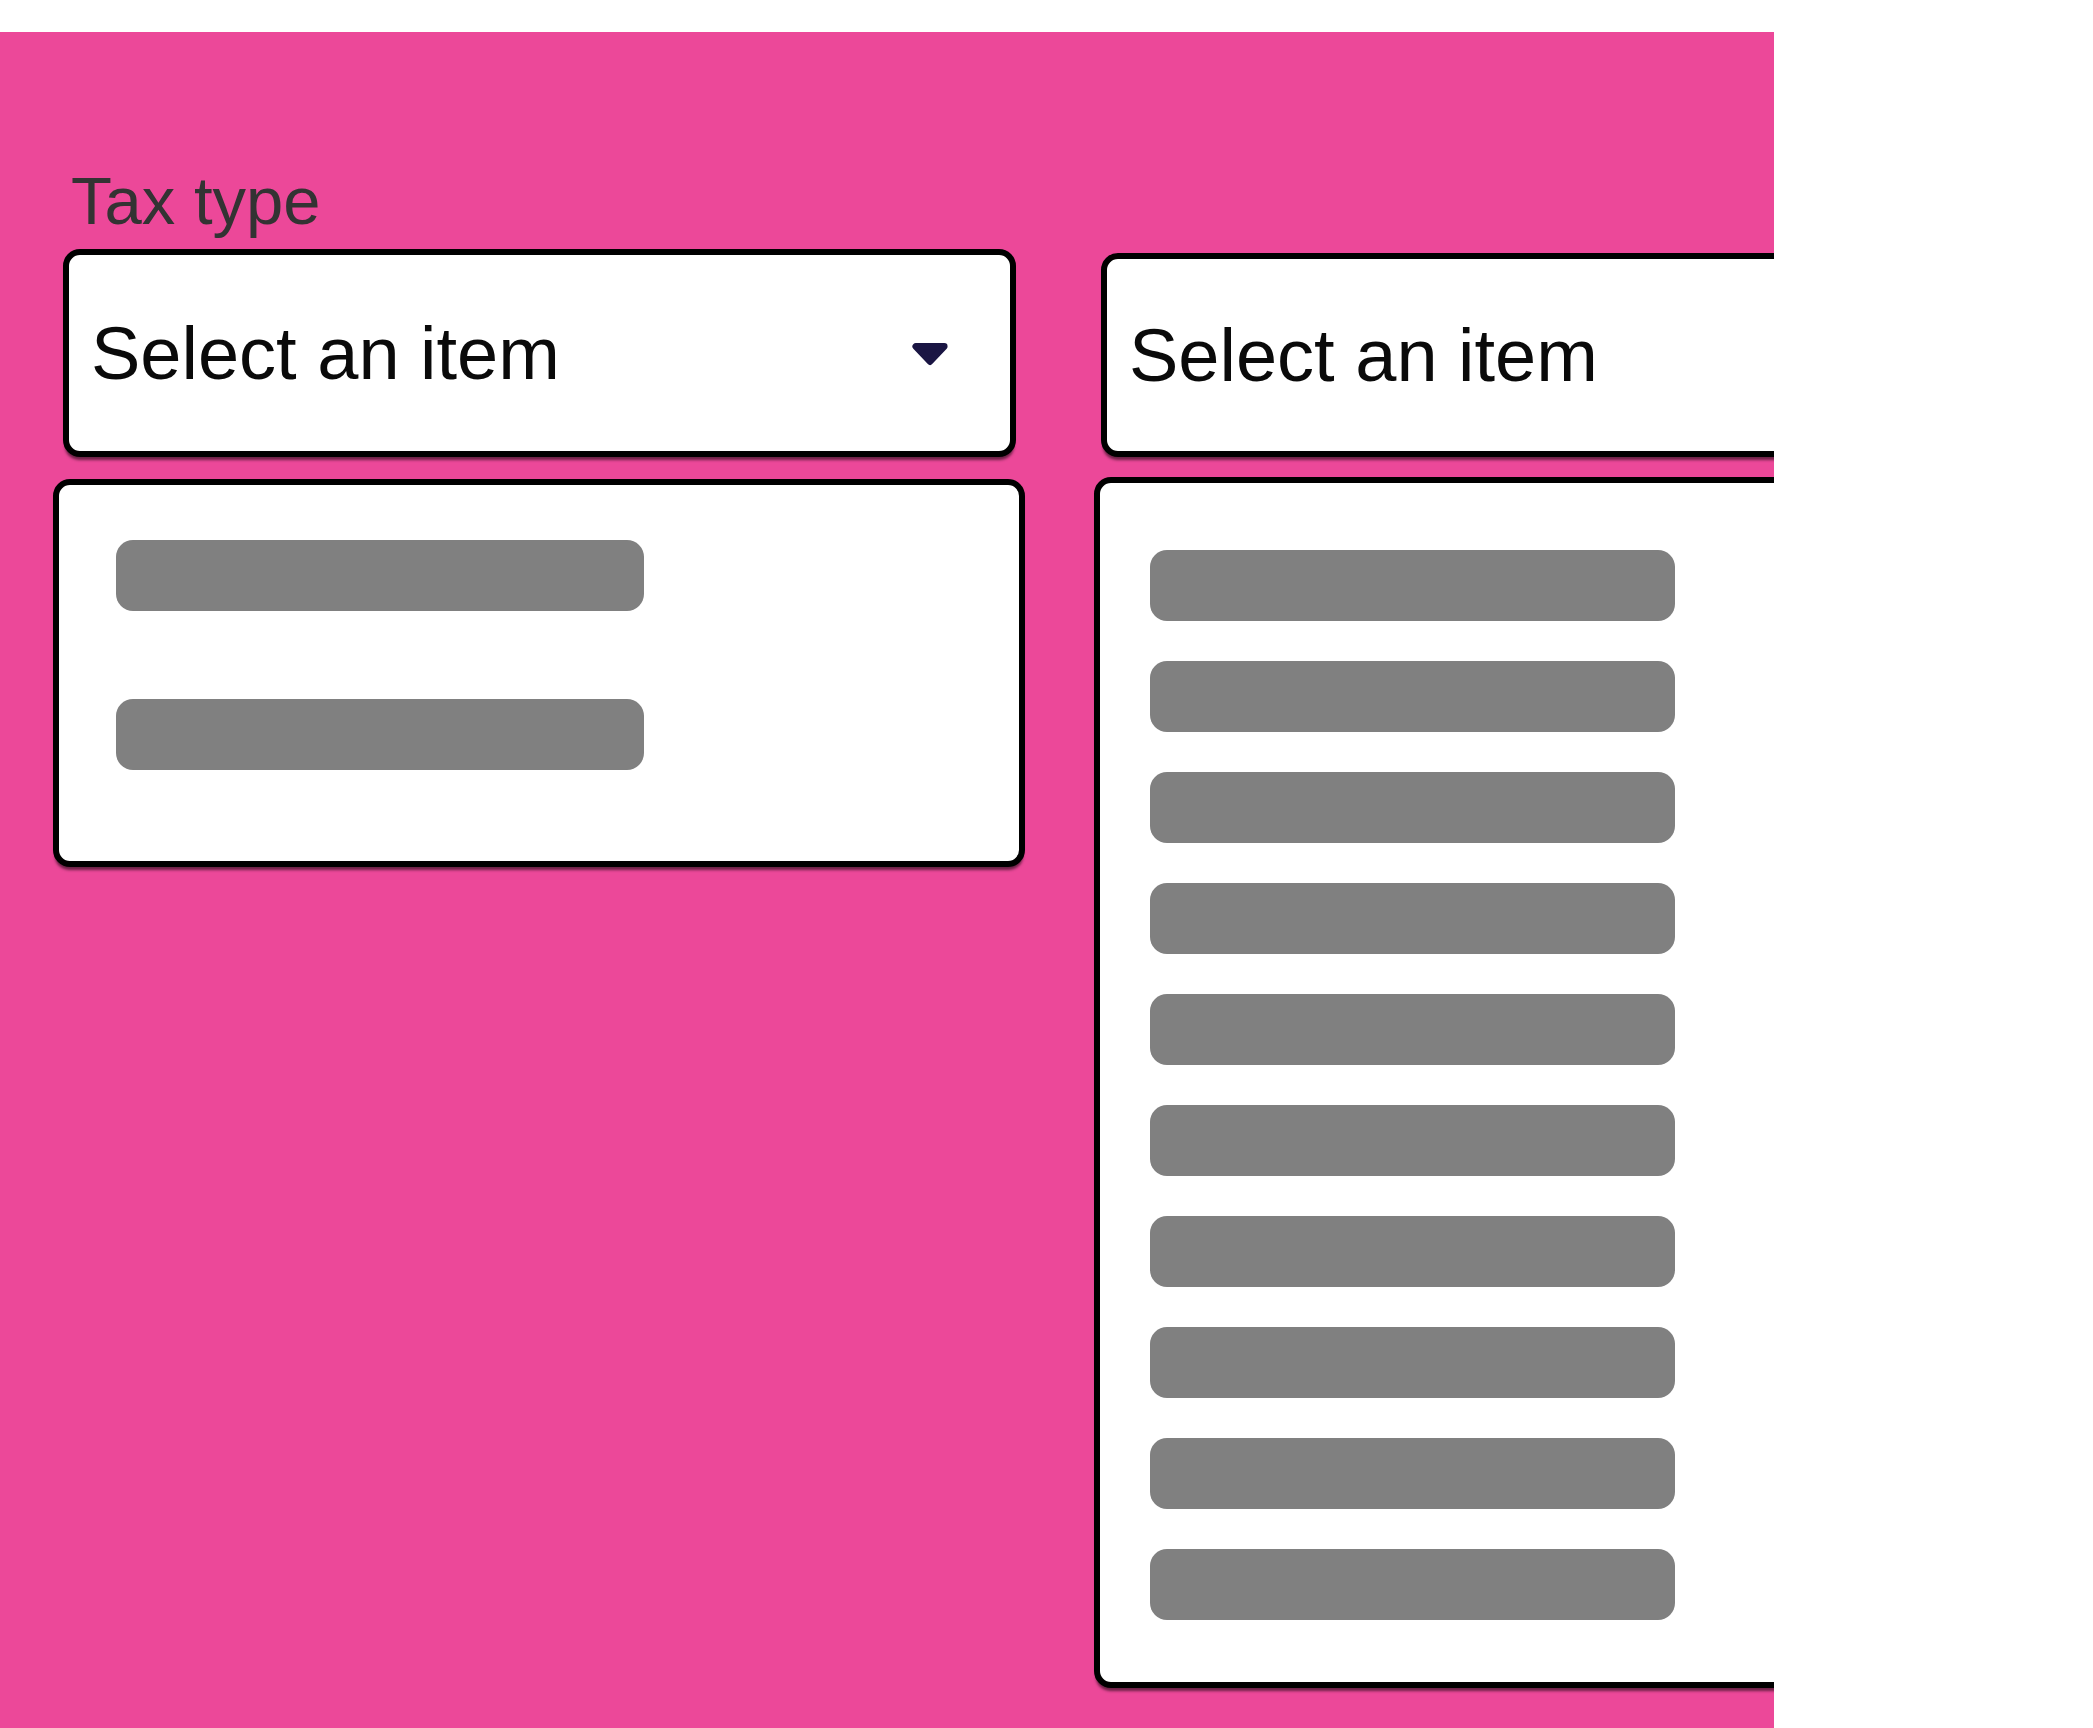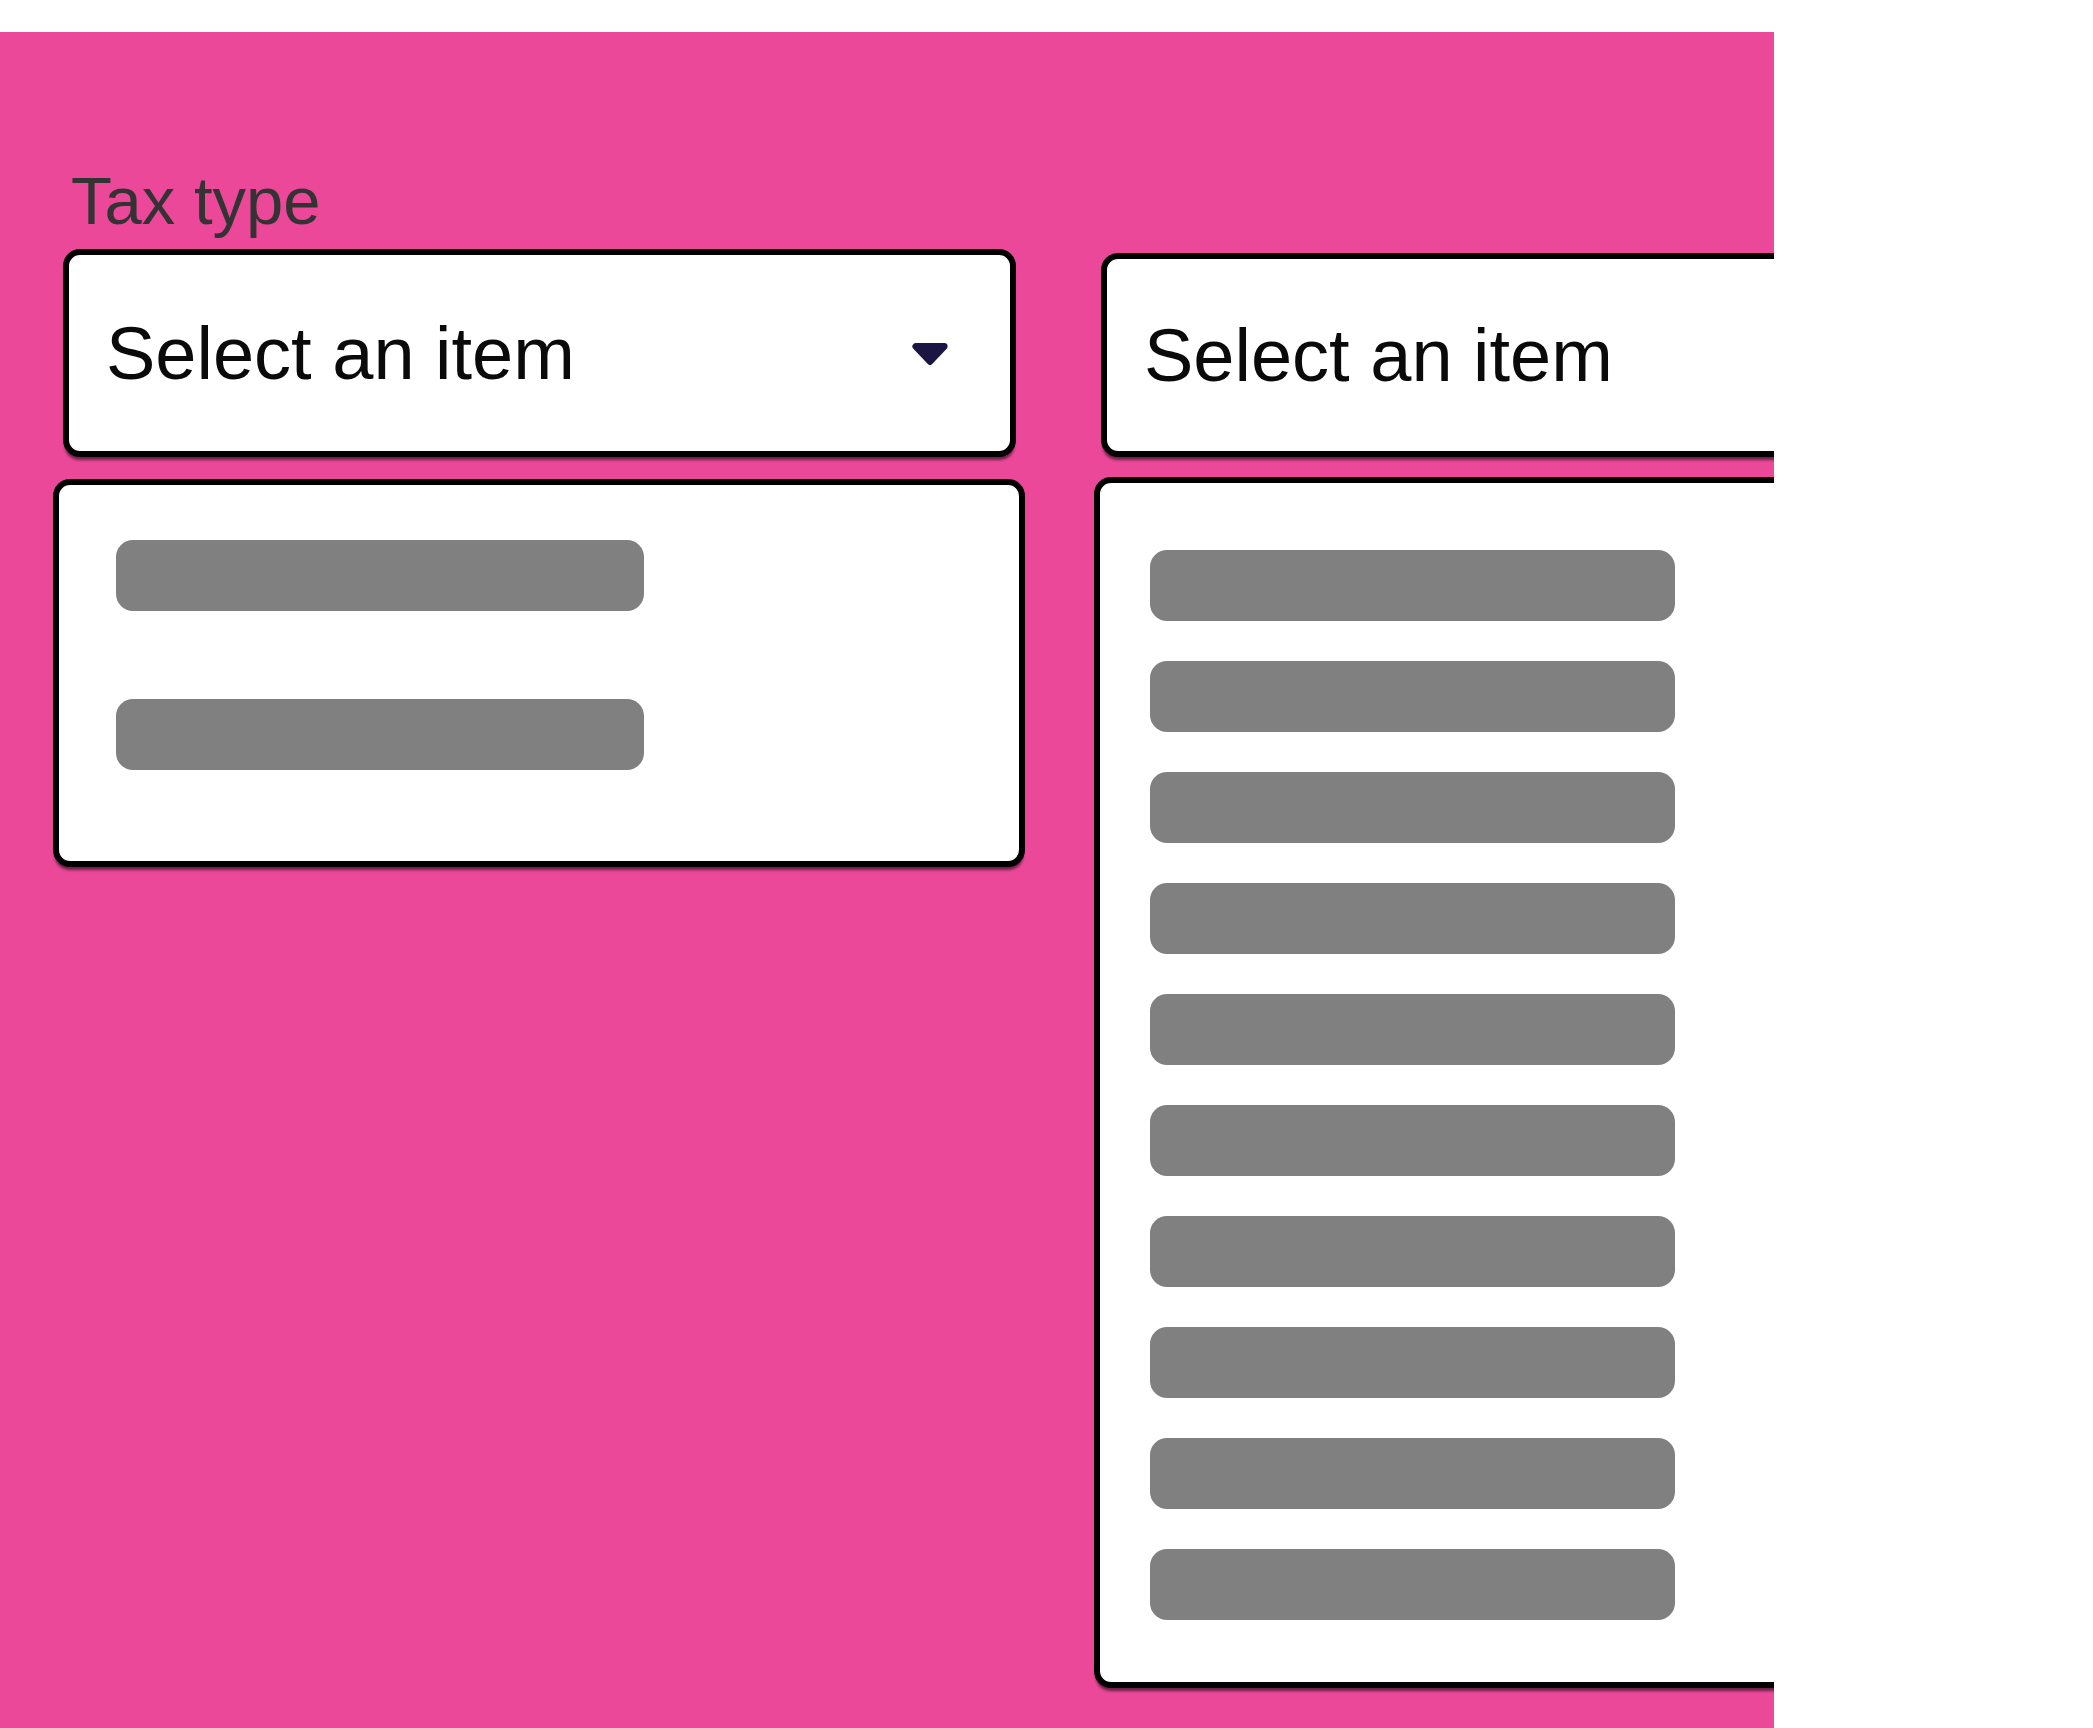--- a/index.html
+++ b/index.html
@@ -34,21 +34,21 @@
     border-radius: 17px;
     background: #ffffff;
     display: flex;
     align-items: center;
     box-shadow: 0 5.7px 2.9px -2.9px rgba(0,0,0,0.55);
     cursor: pointer;
   }
   .select-tax       { left: 63px;  top: 217px; width: 953px; height: 208px; }
   .select-countries { left: 1101px; top: 221px; width: 951px; height: 204px; }
   .select-value {
-    padding-left: 37px;
+    padding-left: 22px;
     font-size: 74px;
     color: var(--select-text);
     white-space: nowrap;
   }
   .caret {
     position: absolute;
     right: 61px;
     top: 50%;
     transform: translateY(-46%);
     width: 38px;

